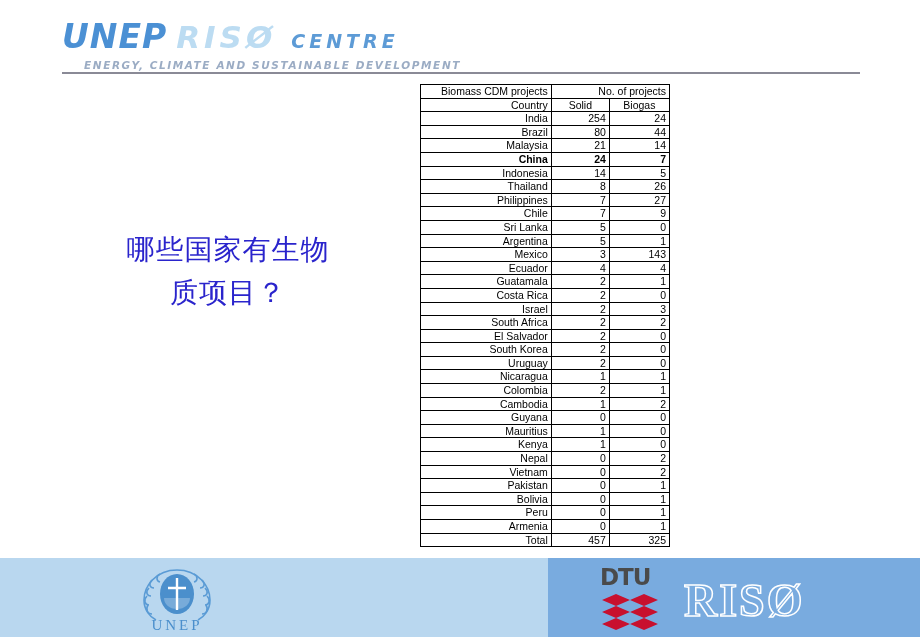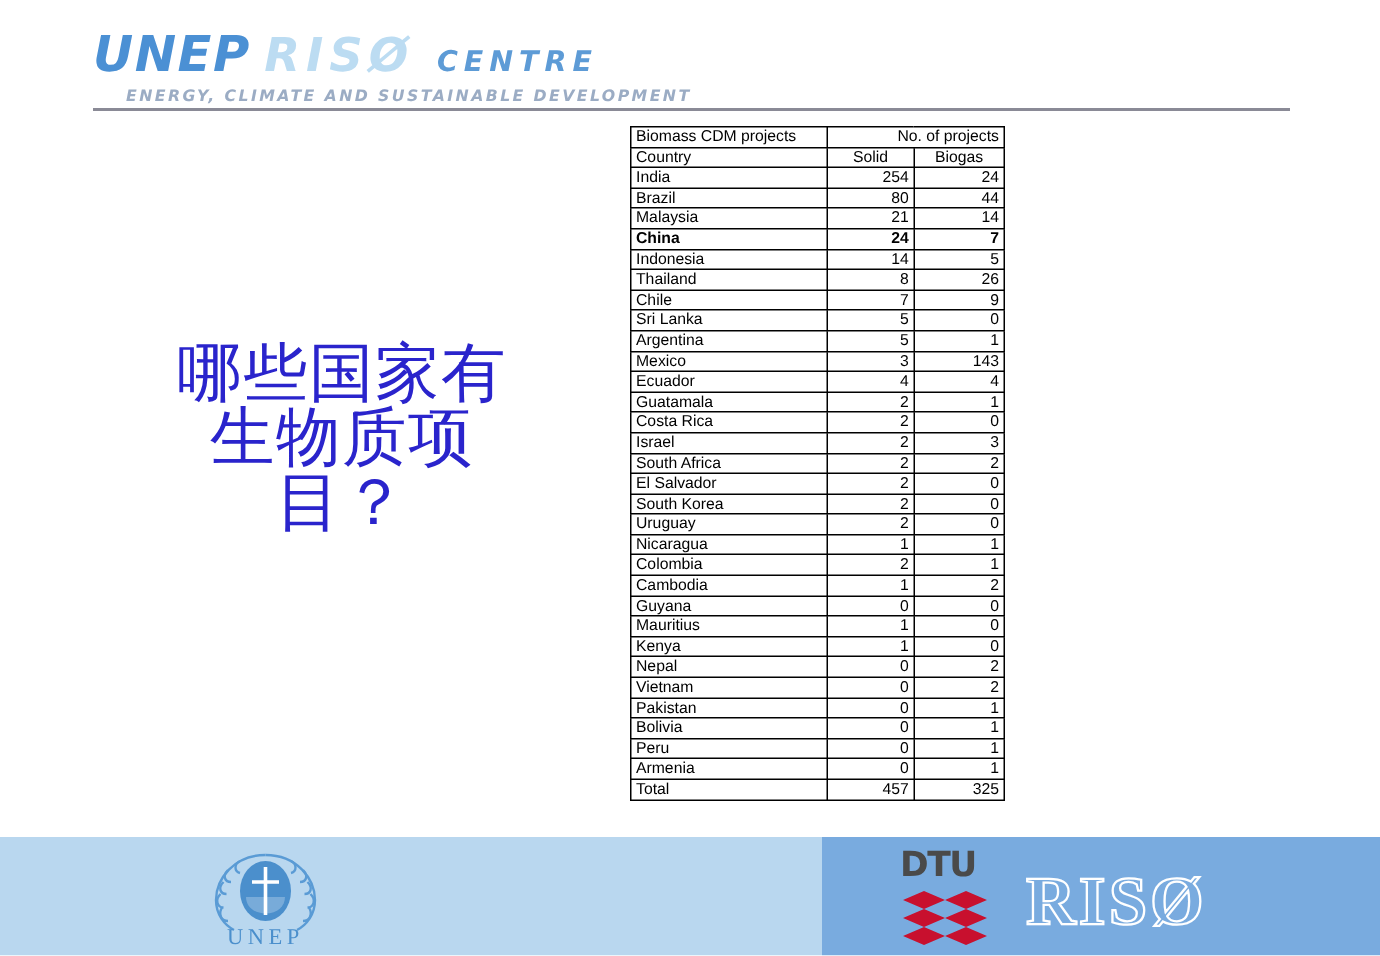--- a/index.html
+++ b/index.html
@@ -69,21 +69,21 @@
   }
 
   
   #question-text {
     position: absolute;
     left: 118px;
     top: 228px;
     width: 220px;
     text-align: center;
     font-family: "DejaVu Sans", sans-serif;
-    font-size: 43px;
+    font-size: 28px;
     line-height: 43px;
     color: #2a24cc;
     letter-spacing: 1px;
   }
 
   
   #biomass-table {
     position: absolute;
     left: 420px;
     top: 84px;
@@ -94,21 +94,21 @@
     color: #000000;
     background: #ffffff;
   }
   #biomass-table td {
     border: 1px solid #000000;
     padding: 0 3px;
     height: 12.6px;
     line-height: 12.6px;
     white-space: nowrap;
   }
-  .col-country { width: 130px; text-align: left; }
+  .col-country { width: 130px; text-align: right; }
   .col-num { width: 60px; text-align: right; }
   .row-bold td { font-weight: bold; }
   .hdr-span { }
   .hdr-sub { text-align: center; }
 
   
   #footer {
     position: absolute;
     left: 0;
     top: 558px;
@@ -226,20 +226,25 @@
       </tr>
       <tr>
         <td class="col-country">Indonesia</td>
         <td class="col-num">14</td>
         <td class="col-num">5</td>
       </tr>
       <tr>
         <td class="col-country">Thailand</td>
         <td class="col-num">8</td>
         <td class="col-num">26</td>
+      </tr>
+      <tr>
+        <td class="col-country">Philippines</td>
+        <td class="col-num">7</td>
+        <td class="col-num">27</td>
       </tr>
       <tr>
         <td class="col-country">Chile</td>
         <td class="col-num">7</td>
         <td class="col-num">9</td>
       </tr>
       <tr>
         <td class="col-country">Sri Lanka</td>
         <td class="col-num">5</td>
         <td class="col-num">0</td>

